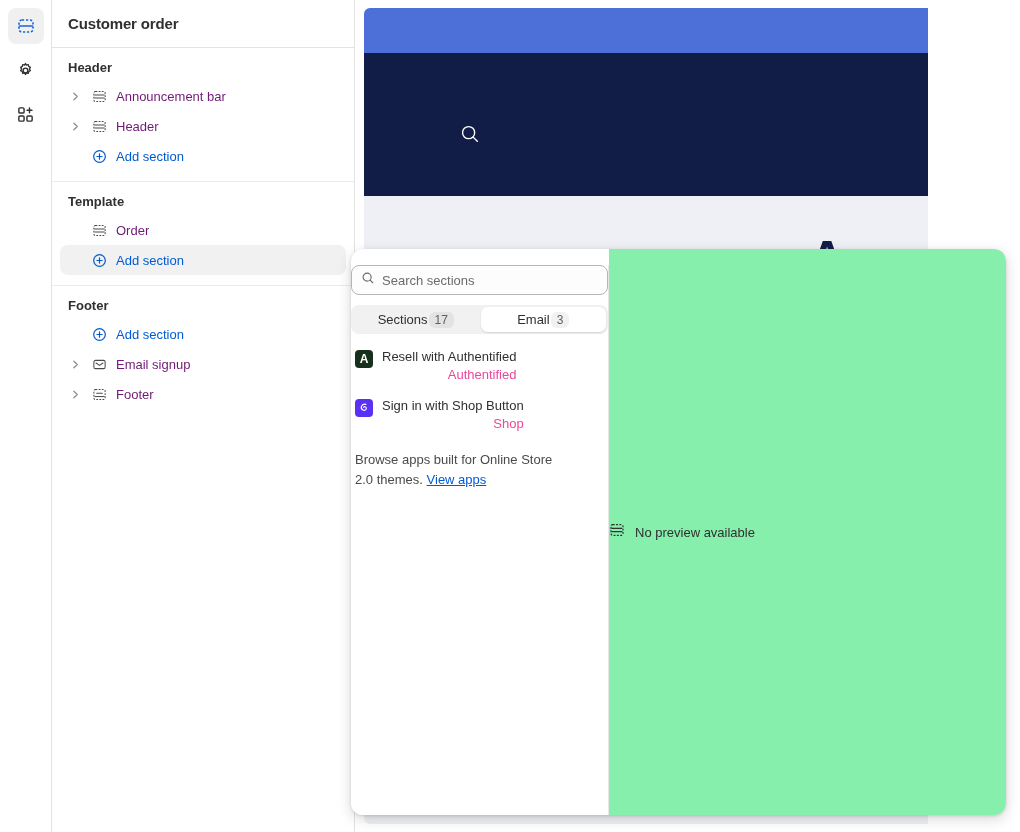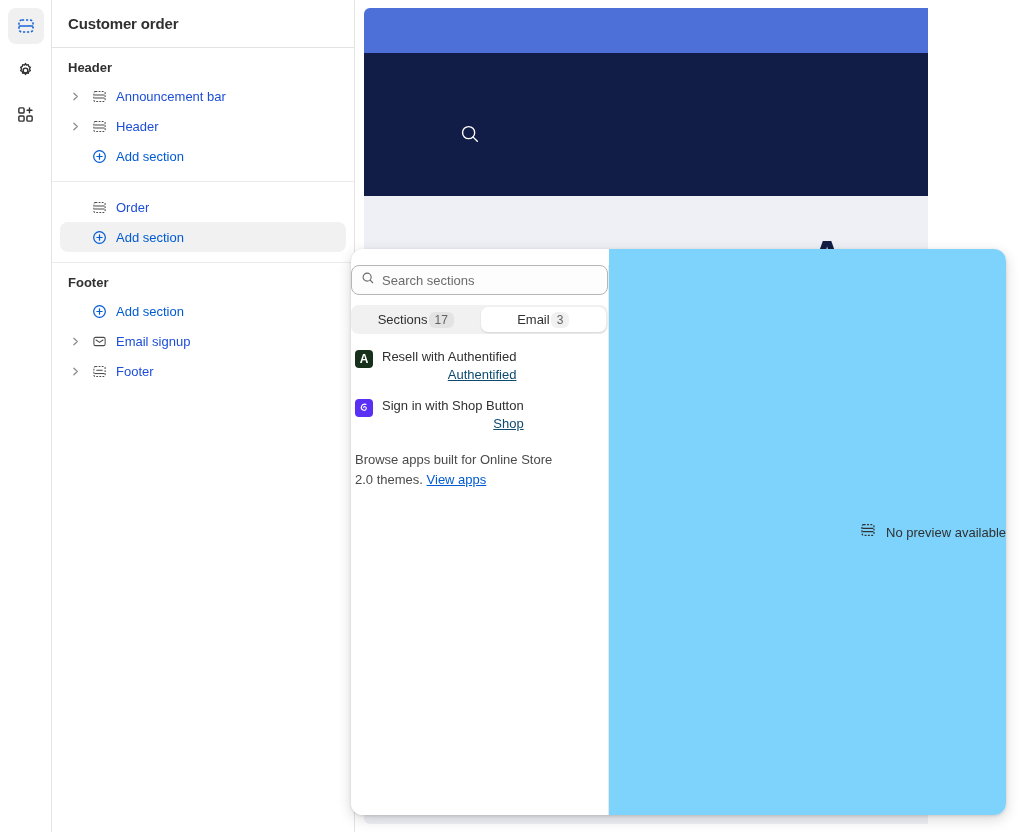--- a/index.html
+++ b/index.html
@@ -47,21 +47,21 @@
   .group { padding: 10px 8px 10px 8px; border-bottom: 1px solid #ebebeb; }
   .group:last-of-type { border-bottom: none; }
   .group-label {
     font-size: 13px; font-weight: 650; color: #303030;
     padding: 2px 8px 6px 8px;
   }
   .row {
     display: flex; align-items: center; gap: 8px;
     height: 30px; border-radius: 8px;
     padding: 0 8px;
-    font-size: 13px; color: #1d4ed8;
+    font-size: 13px; color: #701a75;
     cursor: pointer;
     position: relative;
   }
   .row.selected { background: #f1f1f1; }
   .row .caret { width: 14px; height: 14px; flex: 0 0 14px; display:flex; align-items:center; justify-content:center; }
   .row .spacer { width: 14px; flex: 0 0 14px; }
   .row .licon { width: 18px; height: 18px; flex: 0 0 18px; display: flex; align-items: center; justify-content: center; }
   .row .label { white-space: nowrap; overflow: hidden; text-overflow: ellipsis; }
   .row.addsection { color: #005bd3; }
   .row.addsection .label { color: #005bd3; }
@@ -144,31 +144,31 @@
   .applist { margin-top: 12px; display: flex; flex-direction: column; gap: 10px; }
   .appitem { display: flex; gap: 9px; align-items: flex-start; cursor: pointer; padding: 2px 4px; border-radius: 7px; }
   .appicon {
     width: 18px; height: 18px; border-radius: 4px; flex: 0 0 18px;
     display: flex; align-items: center; justify-content: center;
     margin-top: 2px;
     color: #ffffff; font-size: 12px; font-weight: 700;
   }
   .apptexts { display: flex; flex-direction: column; gap: 1px; align-items: flex-end; }
   .appname { font-size: 13px; color: #303030; line-height: 17px; }
-  .appdev { font-size: 13px; color: #0c4a6e; line-height: 17px; text-decoration: underline; }
+  .appdev { font-size: 13px; color: #ec4899; line-height: 17px; }
 
   .browse {
     margin-top: 16px; padding: 0 4px;
     font-size: 13px; color: #4a4a4a; line-height: 20px; max-width: 215px;
   }
   .browse a { color: #005bd3; text-decoration: underline; cursor: pointer; }
 
   .pop-preview {
-    flex: 1 1 auto; background: #7dd3fc;
-    display: flex; align-items: center; justify-content: flex-end;
+    flex: 1 1 auto; background: #86efac;
+    display: flex; align-items: center; justify-content: flex-start;
     gap: 10px;
   }
   .pop-preview .nptext { font-size: 13px; color: #303030; }
 </style>
 </head>
 <body>
 
 <div class="app">
 
   <div class="rail">
@@ -242,20 +242,21 @@
           <svg width="15" height="15" viewBox="0 0 16 16" fill="none">
             <circle cx="8" cy="8" r="6.2" stroke="#005bd3" stroke-width="1.3"></circle>
             <path d="M8 5.2v5.6M5.2 8h5.6" stroke="#005bd3" stroke-width="1.3" stroke-linecap="round"></path>
           </svg>
         </span>
         <span class="label">Add section</span>
       </div>
     </div>
 
     <div class="group">
+      <div class="group-label">Template</div>
 
       <div class="row">
         <span class="spacer"></span>
         <span class="licon">
           <svg width="15" height="15" viewBox="0 0 16 16" fill="none">
             <rect x="2" y="2.6" width="12" height="10.8" rx="1.8" stroke="#4a4a4a" stroke-width="1.1" stroke-dasharray="1.9 1.4"></rect>
             <path d="M2.6 6.4h10.8M2.6 9.6h10.8" stroke="#4a4a4a" stroke-width="1.1"></path>
           </svg>
         </span>
         <span class="label">Order</span>

